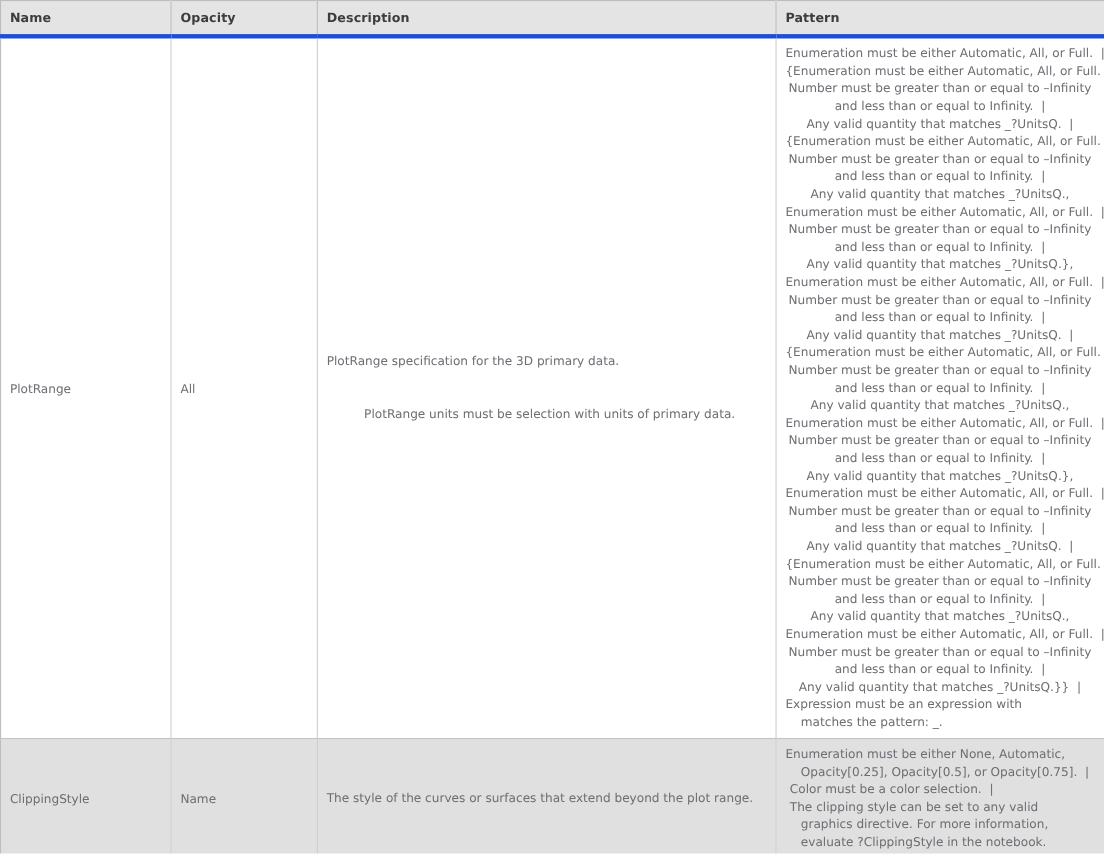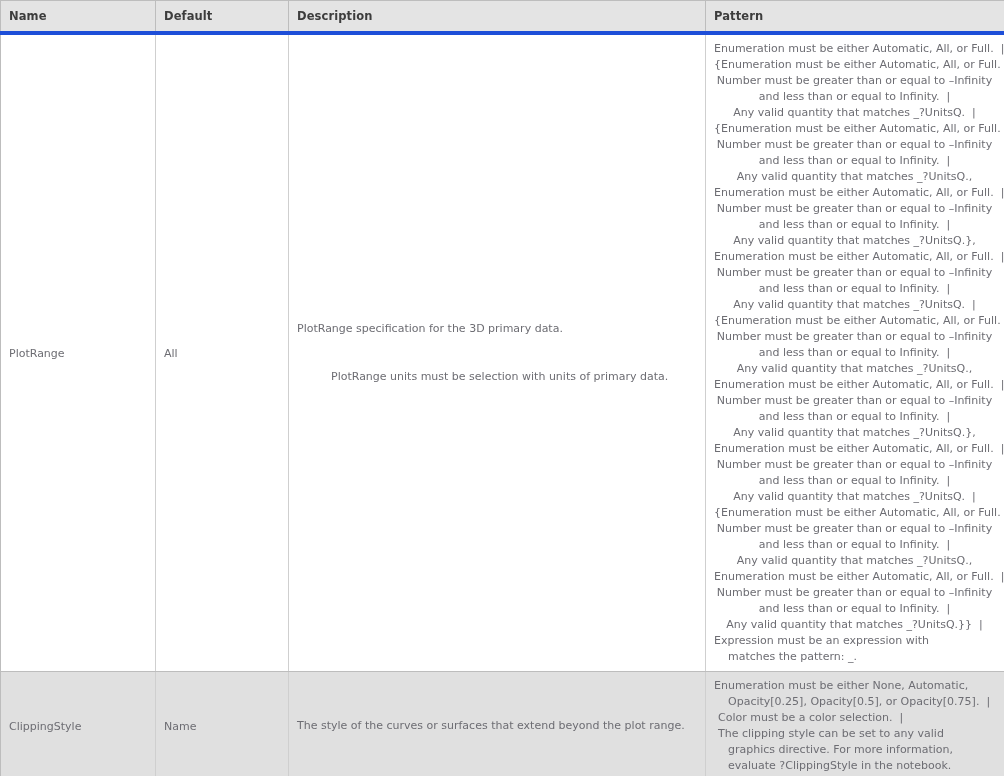--- a/index.html
+++ b/index.html
@@ -94,21 +94,21 @@
 <table class="doc-table">
   <colgroup>
     <col class="c-name">
     <col class="c-default">
     <col class="c-desc">
     <col class="c-pattern">
   </colgroup>
   <thead>
     <tr>
       <th>Name</th>
-      <th>Default</th>
+      <th>Opacity</th>
       <th>Description</th>
       <th>Pattern</th>
     </tr>
   </thead>
   <tbody>
 
     <tr class="row-even">
       <td>
         <span class="cell-pad v-mid">PlotRange</span>
       </td>

